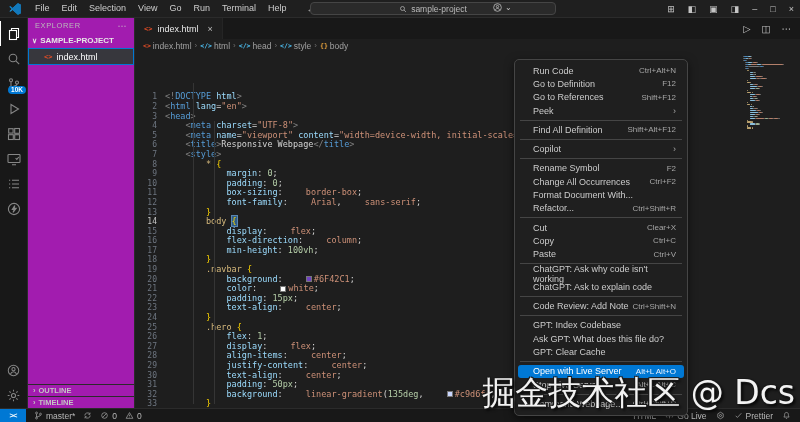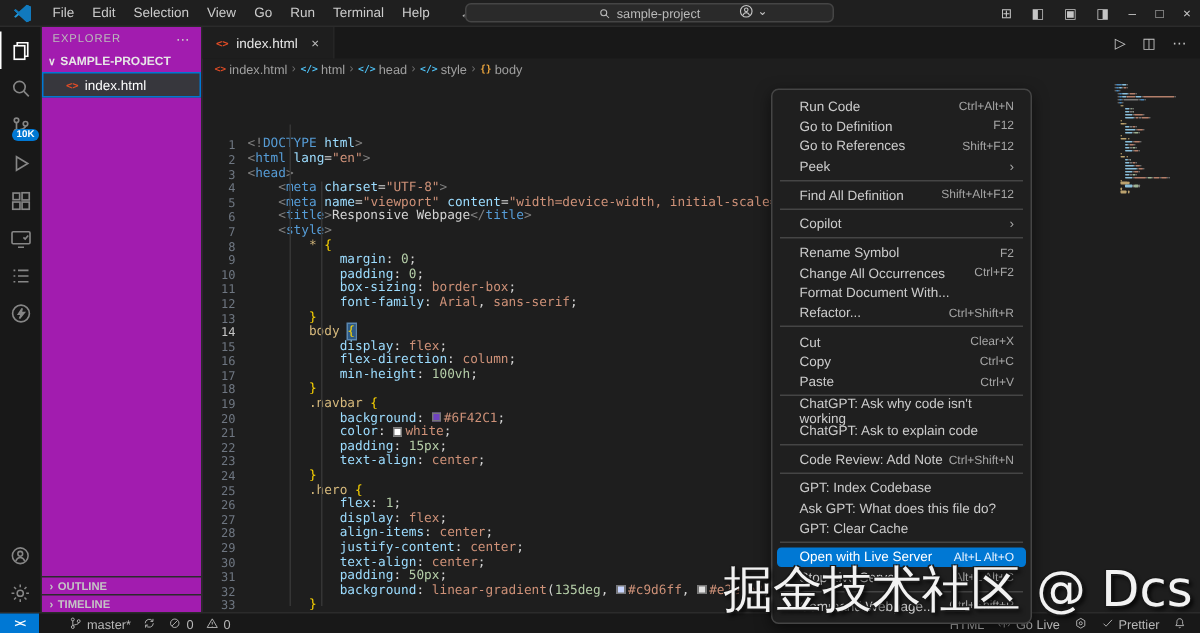--- a/index.html
+++ b/index.html
@@ -68,21 +68,21 @@
   .bc-ic { font-size:6.5px; font-weight:bold; font-family:"DejaVu Sans Mono",monospace; }
   .bc-tag { color:#4fc3f7; } .bc-sel { color:#e8a33d; } .bc-file { color:#e44d26; }
 
   .codearea { position:absolute; top:34px; left:0; right:0; bottom:0; padding-top:2px;
     font-family:"DejaVu Sans Mono",monospace; font-size:8.5px; line-height:9.6px; white-space:pre; }
   .cl { display:flex; height:9.6px; }
   .ln { width:30px; flex:none; text-align:right; padding-right:8px; color:#6e7681; font-size:8px; }
   .cl.active .ln { color:#c6c6c6; }
   .ct { }
   .tk-t{color:#569cd6;} .tk-a{color:#9cdcfe;} .tk-s{color:#ce9178;} .tk-p{color:#808080;}
-  .tk-d{color:#d4d4d4;} .tk-sel{color:#d7ba7d;} .tk-pr{color:#9cdcfe;} .tk-v{color:#ce9178;}
+  .tk-d{color:#d4d4d4;} .tk-sel{color:#d7ba7d;} .tk-pr{color:#9cdcfe;} .tk-v{color:#ce9178;margin-left:18px;}
   .tk-n{color:#b5cea8;} .tk-b{color:#ffd700;}
   .tk-hl{background:#2d5a86; outline:1px solid #5b87b0;}
   .swatch { display:inline-block; width:6px; height:6px; border:1px solid #777; margin-right:2px;
     vertical-align:-0.5px; }
   .iguide { position:absolute; width:1px; background:#353535; }
   .minimap { position:absolute; top:4px; right:7px; width:50px; z-index:2; }
   .mm-row { display:flex; height:1.4px; margin-bottom:0.6px; }
   .mm-row span { height:100%; border-radius:0.5px; }
 
   
@@ -302,21 +302,21 @@
         <div class="code-lines"><div class="cl"><span class="ln">1</span><span class="ct"><span class="tk-p">&lt;!</span><span class="tk-t">DOCTYPE</span><span class="tk-d"> </span><span class="tk-a">html</span><span class="tk-p">&gt;</span></span></div><div class="cl"><span class="ln">2</span><span class="ct"><span class="tk-p">&lt;</span><span class="tk-t">html</span><span class="tk-d"> </span><span class="tk-a">lang</span><span class="tk-d">=</span><span class="tk-s">"en"</span><span class="tk-p">&gt;</span></span></div><div class="cl"><span class="ln">3</span><span class="ct"><span class="tk-p">&lt;</span><span class="tk-t">head</span><span class="tk-p">&gt;</span></span></div><div class="cl"><span class="ln">4</span><span class="ct"><span class="tk-d">    </span><span class="tk-p">&lt;</span><span class="tk-t">meta</span><span class="tk-d"> </span><span class="tk-a">charset</span><span class="tk-d">=</span><span class="tk-s">"UTF-8"</span><span class="tk-p">&gt;</span></span></div><div class="cl"><span class="ln">5</span><span class="ct"><span class="tk-d">    </span><span class="tk-p">&lt;</span><span class="tk-t">meta</span><span class="tk-d"> </span><span class="tk-a">name</span><span class="tk-d">=</span><span class="tk-s">"viewport"</span><span class="tk-d"> </span><span class="tk-a">content</span><span class="tk-d">=</span><span class="tk-s">"width=device-width, initial-scale=1.0"</span><span class="tk-p">&gt;</span></span></div><div class="cl"><span class="ln">6</span><span class="ct"><span class="tk-d">    </span><span class="tk-p">&lt;</span><span class="tk-t">title</span><span class="tk-p">&gt;</span><span class="tk-d">Responsive Webpage</span><span class="tk-p">&lt;/</span><span class="tk-t">title</span><span class="tk-p">&gt;</span></span></div><div class="cl"><span class="ln">7</span><span class="ct"><span class="tk-d">    </span><span class="tk-p">&lt;</span><span class="tk-t">style</span><span class="tk-p">&gt;</span></span></div><div class="cl"><span class="ln">8</span><span class="ct"><span class="tk-d">        </span><span class="tk-sel">*</span><span class="tk-d"> </span><span class="tk-b">{</span></span></div><div class="cl"><span class="ln">9</span><span class="ct"><span class="tk-d">            </span><span class="tk-pr">margin</span><span class="tk-d">: </span><span class="tk-n">0</span><span class="tk-d">;</span></span></div><div class="cl"><span class="ln">10</span><span class="ct"><span class="tk-d">            </span><span class="tk-pr">padding</span><span class="tk-d">: </span><span class="tk-n">0</span><span class="tk-d">;</span></span></div><div class="cl"><span class="ln">11</span><span class="ct"><span class="tk-d">            </span><span class="tk-pr">box-sizing</span><span class="tk-d">: </span><span class="tk-v">border-box</span><span class="tk-d">;</span></span></div><div class="cl"><span class="ln">12</span><span class="ct"><span class="tk-d">            </span><span class="tk-pr">font-family</span><span class="tk-d">: </span><span class="tk-v">Arial</span><span class="tk-d">, </span><span class="tk-v">sans-serif</span><span class="tk-d">;</span></span></div><div class="cl"><span class="ln">13</span><span class="ct"><span class="tk-d">        </span><span class="tk-b">}</span></span></div><div class="cl active"><span class="ln">14</span><span class="ct"><span class="tk-d">        </span><span class="tk-sel">body</span><span class="tk-d"> </span><span class="tk-b tk-hl">{</span></span></div><div class="cl"><span class="ln">15</span><span class="ct"><span class="tk-d">            </span><span class="tk-pr">display</span><span class="tk-d">: </span><span class="tk-v">flex</span><span class="tk-d">;</span></span></div><div class="cl"><span class="ln">16</span><span class="ct"><span class="tk-d">            </span><span class="tk-pr">flex-direction</span><span class="tk-d">: </span><span class="tk-v">column</span><span class="tk-d">;</span></span></div><div class="cl"><span class="ln">17</span><span class="ct"><span class="tk-d">            </span><span class="tk-pr">min-height</span><span class="tk-d">: </span><span class="tk-n">100vh</span><span class="tk-d">;</span></span></div><div class="cl"><span class="ln">18</span><span class="ct"><span class="tk-d">        </span><span class="tk-b">}</span></span></div><div class="cl"><span class="ln">19</span><span class="ct"><span class="tk-d">        </span><span class="tk-sel">.navbar</span><span class="tk-d"> </span><span class="tk-b">{</span></span></div><div class="cl"><span class="ln">20</span><span class="ct"><span class="tk-d">            </span><span class="tk-pr">background</span><span class="tk-d">: </span><span class="tk-v"><span class="swatch" style="background: rgb(111, 66, 193);"></span>#6F42C1</span><span class="tk-d">;</span></span></div><div class="cl"><span class="ln">21</span><span class="ct"><span class="tk-d">            </span><span class="tk-pr">color</span><span class="tk-d">: </span><span class="tk-v"><span class="swatch" style="background: rgb(255, 255, 255);"></span>white</span><span class="tk-d">;</span></span></div><div class="cl"><span class="ln">22</span><span class="ct"><span class="tk-d">            </span><span class="tk-pr">padding</span><span class="tk-d">: </span><span class="tk-n">15px</span><span class="tk-d">;</span></span></div><div class="cl"><span class="ln">23</span><span class="ct"><span class="tk-d">            </span><span class="tk-pr">text-align</span><span class="tk-d">: </span><span class="tk-v">center</span><span class="tk-d">;</span></span></div><div class="cl"><span class="ln">24</span><span class="ct"><span class="tk-d">        </span><span class="tk-b">}</span></span></div><div class="cl"><span class="ln">25</span><span class="ct"><span class="tk-d">        </span><span class="tk-sel">.hero</span><span class="tk-d"> </span><span class="tk-b">{</span></span></div><div class="cl"><span class="ln">26</span><span class="ct"><span class="tk-d">            </span><span class="tk-pr">flex</span><span class="tk-d">: </span><span class="tk-n">1</span><span class="tk-d">;</span></span></div><div class="cl"><span class="ln">27</span><span class="ct"><span class="tk-d">            </span><span class="tk-pr">display</span><span class="tk-d">: </span><span class="tk-v">flex</span><span class="tk-d">;</span></span></div><div class="cl"><span class="ln">28</span><span class="ct"><span class="tk-d">            </span><span class="tk-pr">align-items</span><span class="tk-d">: </span><span class="tk-v">center</span><span class="tk-d">;</span></span></div><div class="cl"><span class="ln">29</span><span class="ct"><span class="tk-d">            </span><span class="tk-pr">justify-content</span><span class="tk-d">: </span><span class="tk-v">center</span><span class="tk-d">;</span></span></div><div class="cl"><span class="ln">30</span><span class="ct"><span class="tk-d">            </span><span class="tk-pr">text-align</span><span class="tk-d">: </span><span class="tk-v">center</span><span class="tk-d">;</span></span></div><div class="cl"><span class="ln">31</span><span class="ct"><span class="tk-d">            </span><span class="tk-pr">padding</span><span class="tk-d">: </span><span class="tk-n">50px</span><span class="tk-d">;</span></span></div><div class="cl"><span class="ln">32</span><span class="ct"><span class="tk-d">            </span><span class="tk-pr">background</span><span class="tk-d">: </span><span class="tk-v">linear-gradient</span><span class="tk-d">(</span><span class="tk-n">135deg</span><span class="tk-d">, </span><span class="tk-v"><span class="swatch" style="background: rgb(201, 214, 255);"></span>#c9d6ff</span><span class="tk-d">, </span><span class="tk-v"><span class="swatch" style="background: rgb(226, 226, 226);"></span>#e2e2e2</span><span class="tk-d">)</span><span class="tk-d">;</span></span></div><div class="cl"><span class="ln">33</span><span class="ct"><span class="tk-d">        </span><span class="tk-b">}</span></span></div></div>
         <div class="minimap"><div class="mm-row"><span style="width: 1.1px; background: rgb(128, 128, 128); opacity: 0.85;"></span><span style="width: 3.85px; background: rgb(86, 156, 214); opacity: 0.85;"></span><span style="width: 0.55px; background: transparent; opacity: 0.85;"></span><span style="width: 2.2px; background: rgb(156, 220, 254); opacity: 0.85;"></span><span style="width: 0.55px; background: rgb(128, 128, 128); opacity: 0.85;"></span></div><div class="mm-row"><span style="width: 0.55px; background: rgb(128, 128, 128); opacity: 0.85;"></span><span style="width: 2.2px; background: rgb(86, 156, 214); opacity: 0.85;"></span><span style="width: 0.55px; background: transparent; opacity: 0.85;"></span><span style="width: 2.2px; background: rgb(156, 220, 254); opacity: 0.85;"></span><span style="width: 0.55px; background: rgb(138, 138, 138); opacity: 0.85;"></span><span style="width: 2.2px; background: rgb(206, 145, 120); opacity: 0.85;"></span><span style="width: 0.55px; background: rgb(128, 128, 128); opacity: 0.85;"></span></div><div class="mm-row"><span style="width: 0.55px; background: rgb(128, 128, 128); opacity: 0.85;"></span><span style="width: 2.2px; background: rgb(86, 156, 214); opacity: 0.85;"></span><span style="width: 0.55px; background: rgb(128, 128, 128); opacity: 0.85;"></span></div><div class="mm-row"><span style="width: 2.2px; background: transparent; opacity: 0.85;"></span><span style="width: 0.55px; background: rgb(128, 128, 128); opacity: 0.85;"></span><span style="width: 2.2px; background: rgb(86, 156, 214); opacity: 0.85;"></span><span style="width: 0.55px; background: transparent; opacity: 0.85;"></span><span style="width: 3.85px; background: rgb(156, 220, 254); opacity: 0.85;"></span><span style="width: 0.55px; background: rgb(138, 138, 138); opacity: 0.85;"></span><span style="width: 3.85px; background: rgb(206, 145, 120); opacity: 0.85;"></span><span style="width: 0.55px; background: rgb(128, 128, 128); opacity: 0.85;"></span></div><div class="mm-row"><span style="width: 2.2px; background: transparent; opacity: 0.85;"></span><span style="width: 0.55px; background: rgb(128, 128, 128); opacity: 0.85;"></span><span style="width: 2.2px; background: rgb(86, 156, 214); opacity: 0.85;"></span><span style="width: 0.55px; background: transparent; opacity: 0.85;"></span><span style="width: 2.2px; background: rgb(156, 220, 254); opacity: 0.85;"></span><span style="width: 0.55px; background: rgb(138, 138, 138); opacity: 0.85;"></span><span style="width: 5.5px; background: rgb(206, 145, 120); opacity: 0.85;"></span><span style="width: 0.55px; background: transparent; opacity: 0.85;"></span><span style="width: 3.85px; background: rgb(156, 220, 254); opacity: 0.85;"></span><span style="width: 0.55px; background: rgb(138, 138, 138); opacity: 0.85;"></span><span style="width: 21.45px; background: rgb(206, 145, 120); opacity: 0.85;"></span><span style="width: 0.55px; background: rgb(128, 128, 128); opacity: 0.85;"></span></div><div class="mm-row"><span style="width: 2.2px; background: transparent; opacity: 0.85;"></span><span style="width: 0.55px; background: rgb(128, 128, 128); opacity: 0.85;"></span><span style="width: 2.75px; background: rgb(86, 156, 214); opacity: 0.85;"></span><span style="width: 0.55px; background: rgb(128, 128, 128); opacity: 0.85;"></span><span style="width: 9.9px; background: rgb(138, 138, 138); opacity: 0.85;"></span><span style="width: 1.1px; background: rgb(128, 128, 128); opacity: 0.85;"></span><span style="width: 2.75px; background: rgb(86, 156, 214); opacity: 0.85;"></span><span style="width: 0.55px; background: rgb(128, 128, 128); opacity: 0.85;"></span></div><div class="mm-row"><span style="width: 2.2px; background: transparent; opacity: 0.85;"></span><span style="width: 0.55px; background: rgb(128, 128, 128); opacity: 0.85;"></span><span style="width: 2.75px; background: rgb(86, 156, 214); opacity: 0.85;"></span><span style="width: 0.55px; background: rgb(128, 128, 128); opacity: 0.85;"></span></div><div class="mm-row"><span style="width: 4.4px; background: transparent; opacity: 0.85;"></span><span style="width: 0.55px; background: rgb(215, 186, 125); opacity: 0.85;"></span><span style="width: 0.55px; background: transparent; opacity: 0.85;"></span><span style="width: 0.55px; background: rgb(215, 186, 125); opacity: 0.85;"></span></div><div class="mm-row"><span style="width: 6.6px; background: transparent; opacity: 0.85;"></span><span style="width: 3.3px; background: rgb(156, 220, 254); opacity: 0.85;"></span><span style="width: 1.1px; background: rgb(138, 138, 138); opacity: 0.85;"></span><span style="width: 0.55px; background: rgb(181, 206, 168); opacity: 0.85;"></span><span style="width: 0.55px; background: rgb(138, 138, 138); opacity: 0.85;"></span></div><div class="mm-row"><span style="width: 6.6px; background: transparent; opacity: 0.85;"></span><span style="width: 3.85px; background: rgb(156, 220, 254); opacity: 0.85;"></span><span style="width: 1.1px; background: rgb(138, 138, 138); opacity: 0.85;"></span><span style="width: 0.55px; background: rgb(181, 206, 168); opacity: 0.85;"></span><span style="width: 0.55px; background: rgb(138, 138, 138); opacity: 0.85;"></span></div><div class="mm-row"><span style="width: 6.6px; background: transparent; opacity: 0.85;"></span><span style="width: 5.5px; background: rgb(156, 220, 254); opacity: 0.85;"></span><span style="width: 1.1px; background: rgb(138, 138, 138); opacity: 0.85;"></span><span style="width: 5.5px; background: rgb(206, 145, 120); opacity: 0.85;"></span><span style="width: 0.55px; background: rgb(138, 138, 138); opacity: 0.85;"></span></div><div class="mm-row"><span style="width: 6.6px; background: transparent; opacity: 0.85;"></span><span style="width: 6.05px; background: rgb(156, 220, 254); opacity: 0.85;"></span><span style="width: 1.1px; background: rgb(138, 138, 138); opacity: 0.85;"></span><span style="width: 2.75px; background: rgb(206, 145, 120); opacity: 0.85;"></span><span style="width: 1.1px; background: rgb(138, 138, 138); opacity: 0.85;"></span><span style="width: 5.5px; background: rgb(206, 145, 120); opacity: 0.85;"></span><span style="width: 0.55px; background: rgb(138, 138, 138); opacity: 0.85;"></span></div><div class="mm-row"><span style="width: 4.4px; background: transparent; opacity: 0.85;"></span><span style="width: 0.55px; background: rgb(215, 186, 125); opacity: 0.85;"></span></div><div class="mm-row"><span style="width: 4.4px; background: transparent; opacity: 0.85;"></span><span style="width: 2.2px; background: rgb(215, 186, 125); opacity: 0.85;"></span><span style="width: 0.55px; background: transparent; opacity: 0.85;"></span><span style="width: 0.55px; background: rgb(215, 186, 125); opacity: 0.85;"></span></div><div class="mm-row"><span style="width: 6.6px; background: transparent; opacity: 0.85;"></span><span style="width: 3.85px; background: rgb(156, 220, 254); opacity: 0.85;"></span><span style="width: 1.1px; background: rgb(138, 138, 138); opacity: 0.85;"></span><span style="width: 2.2px; background: rgb(206, 145, 120); opacity: 0.85;"></span><span style="width: 0.55px; background: rgb(138, 138, 138); opacity: 0.85;"></span></div><div class="mm-row"><span style="width: 6.6px; background: transparent; opacity: 0.85;"></span><span style="width: 7.7px; background: rgb(156, 220, 254); opacity: 0.85;"></span><span style="width: 1.1px; background: rgb(138, 138, 138); opacity: 0.85;"></span><span style="width: 3.3px; background: rgb(206, 145, 120); opacity: 0.85;"></span><span style="width: 0.55px; background: rgb(138, 138, 138); opacity: 0.85;"></span></div><div class="mm-row"><span style="width: 6.6px; background: transparent; opacity: 0.85;"></span><span style="width: 5.5px; background: rgb(156, 220, 254); opacity: 0.85;"></span><span style="width: 1.1px; background: rgb(138, 138, 138); opacity: 0.85;"></span><span style="width: 2.75px; background: rgb(181, 206, 168); opacity: 0.85;"></span><span style="width: 0.55px; background: rgb(138, 138, 138); opacity: 0.85;"></span></div><div class="mm-row"><span style="width: 4.4px; background: transparent; opacity: 0.85;"></span><span style="width: 0.55px; background: rgb(215, 186, 125); opacity: 0.85;"></span></div><div class="mm-row"><span style="width: 4.4px; background: transparent; opacity: 0.85;"></span><span style="width: 3.85px; background: rgb(215, 186, 125); opacity: 0.85;"></span><span style="width: 0.55px; background: transparent; opacity: 0.85;"></span><span style="width: 0.55px; background: rgb(215, 186, 125); opacity: 0.85;"></span></div><div class="mm-row"><span style="width: 6.6px; background: transparent; opacity: 0.85;"></span><span style="width: 5.5px; background: rgb(156, 220, 254); opacity: 0.85;"></span><span style="width: 1.1px; background: rgb(138, 138, 138); opacity: 0.85;"></span><span style="width: 3.85px; background: rgb(206, 145, 120); opacity: 0.85;"></span><span style="width: 0.55px; background: rgb(138, 138, 138); opacity: 0.85;"></span></div><div class="mm-row"><span style="width: 6.6px; background: transparent; opacity: 0.85;"></span><span style="width: 2.75px; background: rgb(156, 220, 254); opacity: 0.85;"></span><span style="width: 1.1px; background: rgb(138, 138, 138); opacity: 0.85;"></span><span style="width: 2.75px; background: rgb(206, 145, 120); opacity: 0.85;"></span><span style="width: 0.55px; background: rgb(138, 138, 138); opacity: 0.85;"></span></div><div class="mm-row"><span style="width: 6.6px; background: transparent; opacity: 0.85;"></span><span style="width: 3.85px; background: rgb(156, 220, 254); opacity: 0.85;"></span><span style="width: 1.1px; background: rgb(138, 138, 138); opacity: 0.85;"></span><span style="width: 2.2px; background: rgb(181, 206, 168); opacity: 0.85;"></span><span style="width: 0.55px; background: rgb(138, 138, 138); opacity: 0.85;"></span></div><div class="mm-row"><span style="width: 6.6px; background: transparent; opacity: 0.85;"></span><span style="width: 5.5px; background: rgb(156, 220, 254); opacity: 0.85;"></span><span style="width: 1.1px; background: rgb(138, 138, 138); opacity: 0.85;"></span><span style="width: 3.3px; background: rgb(206, 145, 120); opacity: 0.85;"></span><span style="width: 0.55px; background: rgb(138, 138, 138); opacity: 0.85;"></span></div><div class="mm-row"><span style="width: 4.4px; background: transparent; opacity: 0.85;"></span><span style="width: 0.55px; background: rgb(215, 186, 125); opacity: 0.85;"></span></div><div class="mm-row"><span style="width: 4.4px; background: transparent; opacity: 0.85;"></span><span style="width: 2.75px; background: rgb(215, 186, 125); opacity: 0.85;"></span><span style="width: 0.55px; background: transparent; opacity: 0.85;"></span><span style="width: 0.55px; background: rgb(215, 186, 125); opacity: 0.85;"></span></div><div class="mm-row"><span style="width: 6.6px; background: transparent; opacity: 0.85;"></span><span style="width: 2.2px; background: rgb(156, 220, 254); opacity: 0.85;"></span><span style="width: 1.1px; background: rgb(138, 138, 138); opacity: 0.85;"></span><span style="width: 0.55px; background: rgb(181, 206, 168); opacity: 0.85;"></span><span style="width: 0.55px; background: rgb(138, 138, 138); opacity: 0.85;"></span></div><div class="mm-row"><span style="width: 6.6px; background: transparent; opacity: 0.85;"></span><span style="width: 3.85px; background: rgb(156, 220, 254); opacity: 0.85;"></span><span style="width: 1.1px; background: rgb(138, 138, 138); opacity: 0.85;"></span><span style="width: 2.2px; background: rgb(206, 145, 120); opacity: 0.85;"></span><span style="width: 0.55px; background: rgb(138, 138, 138); opacity: 0.85;"></span></div><div class="mm-row"><span style="width: 6.6px; background: transparent; opacity: 0.85;"></span><span style="width: 6.05px; background: rgb(156, 220, 254); opacity: 0.85;"></span><span style="width: 1.1px; background: rgb(138, 138, 138); opacity: 0.85;"></span><span style="width: 3.3px; background: rgb(206, 145, 120); opacity: 0.85;"></span><span style="width: 0.55px; background: rgb(138, 138, 138); opacity: 0.85;"></span></div><div class="mm-row"><span style="width: 6.6px; background: transparent; opacity: 0.85;"></span><span style="width: 8.25px; background: rgb(156, 220, 254); opacity: 0.85;"></span><span style="width: 1.1px; background: rgb(138, 138, 138); opacity: 0.85;"></span><span style="width: 3.3px; background: rgb(206, 145, 120); opacity: 0.85;"></span><span style="width: 0.55px; background: rgb(138, 138, 138); opacity: 0.85;"></span></div><div class="mm-row"><span style="width: 6.6px; background: transparent; opacity: 0.85;"></span><span style="width: 5.5px; background: rgb(156, 220, 254); opacity: 0.85;"></span><span style="width: 1.1px; background: rgb(138, 138, 138); opacity: 0.85;"></span><span style="width: 3.3px; background: rgb(206, 145, 120); opacity: 0.85;"></span><span style="width: 0.55px; background: rgb(138, 138, 138); opacity: 0.85;"></span></div><div class="mm-row"><span style="width: 6.6px; background: transparent; opacity: 0.85;"></span><span style="width: 3.85px; background: rgb(156, 220, 254); opacity: 0.85;"></span><span style="width: 1.1px; background: rgb(138, 138, 138); opacity: 0.85;"></span><span style="width: 2.2px; background: rgb(181, 206, 168); opacity: 0.85;"></span><span style="width: 0.55px; background: rgb(138, 138, 138); opacity: 0.85;"></span></div><div class="mm-row"><span style="width: 6.6px; background: transparent; opacity: 0.85;"></span><span style="width: 5.5px; background: rgb(156, 220, 254); opacity: 0.85;"></span><span style="width: 1.1px; background: rgb(138, 138, 138); opacity: 0.85;"></span><span style="width: 8.25px; background: rgb(206, 145, 120); opacity: 0.85;"></span><span style="width: 0.55px; background: rgb(138, 138, 138); opacity: 0.85;"></span><span style="width: 3.3px; background: rgb(181, 206, 168); opacity: 0.85;"></span><span style="width: 1.1px; background: rgb(138, 138, 138); opacity: 0.85;"></span><span style="width: 3.85px; background: rgb(206, 145, 120); opacity: 0.85;"></span><span style="width: 1.1px; background: rgb(138, 138, 138); opacity: 0.85;"></span><span style="width: 3.85px; background: rgb(206, 145, 120); opacity: 0.85;"></span><span style="width: 0.55px; background: rgb(138, 138, 138); opacity: 0.85;"></span><span style="width: 0.55px; background: rgb(138, 138, 138); opacity: 0.85;"></span></div><div class="mm-row"><span style="width: 4.4px; background: transparent; opacity: 0.85;"></span><span style="width: 0.55px; background: rgb(215, 186, 125); opacity: 0.85;"></span></div><div class="mm-row"><span style="width: 4.4px; background: transparent; opacity: 0.85;"></span><span style="width: 4.4px; background: rgb(215, 186, 125); opacity: 0.85;"></span><span style="width: 0.55px; background: transparent; opacity: 0.85;"></span><span style="width: 0.55px; background: rgb(215, 186, 125); opacity: 0.85;"></span></div><div class="mm-row"><span style="width: 6.6px; background: transparent; opacity: 0.85;"></span><span style="width: 4.95px; background: rgb(156, 220, 254); opacity: 0.85;"></span><span style="width: 1.1px; background: rgb(138, 138, 138); opacity: 0.85;"></span><span style="width: 3.3px; background: rgb(181, 206, 168); opacity: 0.85;"></span><span style="width: 0.55px; background: rgb(138, 138, 138); opacity: 0.85;"></span></div><div class="mm-row"><span style="width: 4.4px; background: transparent; opacity: 0.85;"></span><span style="width: 0.55px; background: rgb(215, 186, 125); opacity: 0.85;"></span></div><div class="mm-row"><span style="width: 4.4px; background: transparent; opacity: 0.85;"></span><span style="width: 3.85px; background: rgb(215, 186, 125); opacity: 0.85;"></span><span style="width: 0.55px; background: transparent; opacity: 0.85;"></span><span style="width: 0.55px; background: rgb(215, 186, 125); opacity: 0.85;"></span></div></div>
       </div>
     </div>
   </div>
 
   <div class="statusbar">
     <div class="st-remote">
       <span>&gt;&lt;</span>
     </div>
-    <div class="st-left" style="display:flex;align-items:center;padding-left:12px;">
+    <div class="st-left" style="display:flex;align-items:center;">
         <div class="st-item">
           <svg viewBox="0 0 16 16" style="width:9px;height:9px;stroke:currentColor;fill:none;stroke-width:1.1;">
             <circle cx="4.5" cy="3.5" r="1.7"></circle>
             <circle cx="4.5" cy="12.5" r="1.7"></circle>
             <circle cx="11.5" cy="5.5" r="1.7"></circle>
             <path d="M4.5 5.2v5.6M11.5 7.2c0 2.6-4.5 2.2-7 3.4"></path>
           </svg>
           <span>master*</span>
         </div>
         <div class="st-item">

